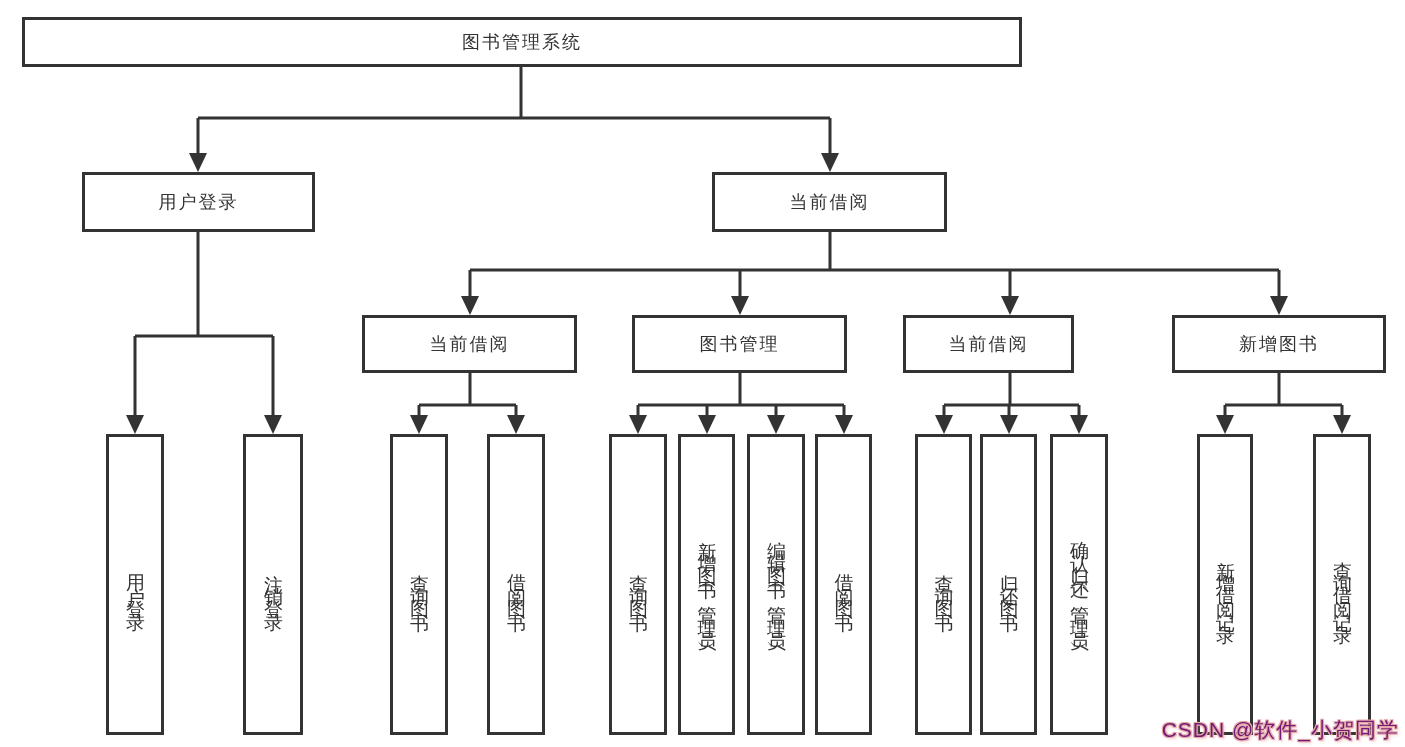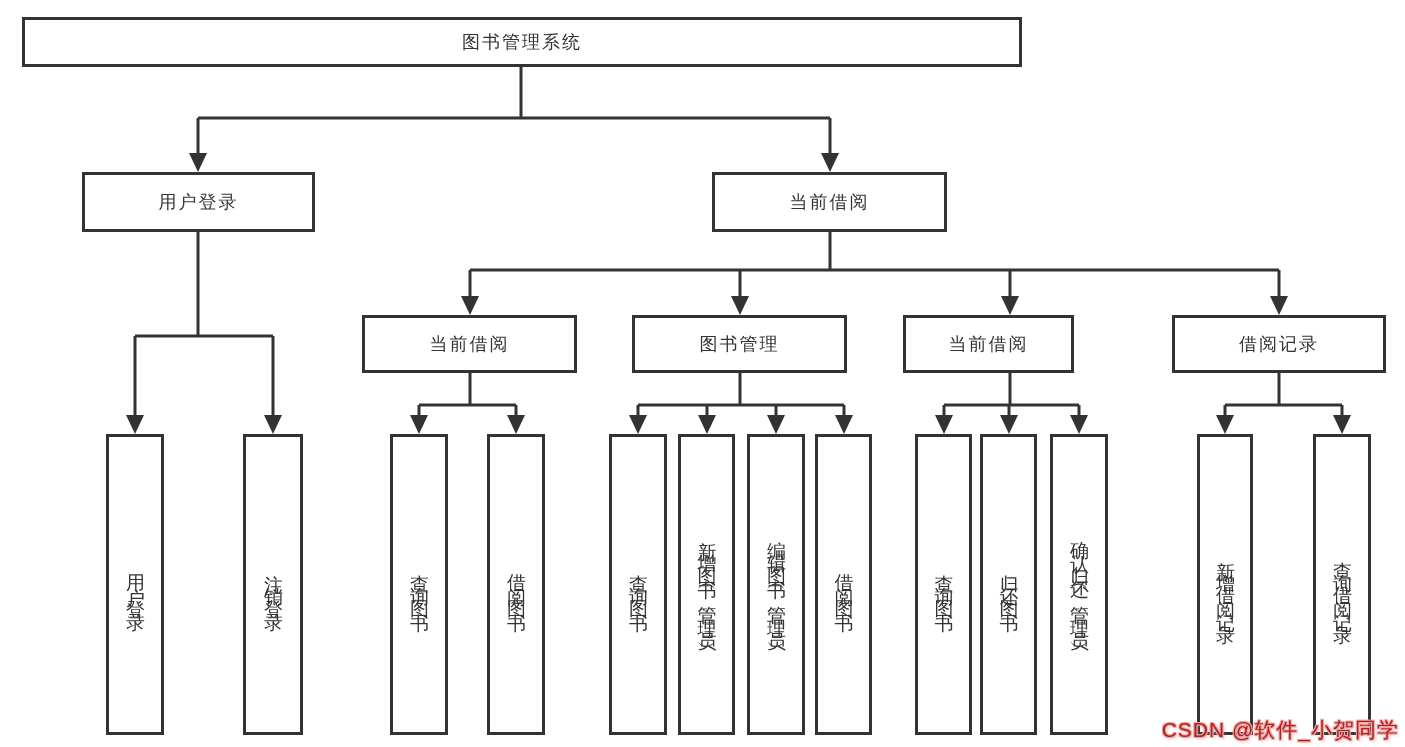--- a/index.html
+++ b/index.html
@@ -16,21 +16,21 @@
     text-align:center;
   }
   .hnode{font-size:18px;letter-spacing:2px;}
   .vnode span{
     writing-mode:vertical-rl;text-orientation:mixed;
     font-size:19px;letter-spacing:13px;line-height:1.2;
     white-space:nowrap;
   }
   .watermark{
     position:absolute;right:6px;bottom:3px;z-index:5;
-    font-size:21px;letter-spacing:1px;color:#b91c1c;
+    font-size:21px;letter-spacing:1px;color:#701a75;
     text-shadow:1px 1px 0 #e7a8a8,-1px -1px 0 #e7a8a8,1px -1px 0 #e7a8a8,-1px 1px 0 #e7a8a8,2px 2px 3px rgba(214,120,120,0.45);
   }
 </style>
 </head>
 <body>
 
 <div class="canvas">
 
   <svg class="connectors" width="1405" height="747" viewBox="0 0 1405 747">
     <g stroke="#333333" stroke-width="3" fill="none">
@@ -79,21 +79,21 @@
   <div class="node hnode" style="left:362px;top:315px;width:215px;height:58px">
     <span>当前借阅</span>
   </div>
   <div class="node hnode" style="left:632px;top:315px;width:215px;height:58px">
     <span>图书管理</span>
   </div>
   <div class="node hnode" style="left:903px;top:315px;width:171px;height:58px">
     <span>当前借阅</span>
   </div>
   <div class="node hnode" style="left:1172px;top:315px;width:214px;height:58px">
-    <span>借阅记录</span>
+    <span>新增图书</span>
   </div>
 
   <div class="node vnode" style="left:106px;top:434px;width:58px;height:301px">
     <span>用户登录</span>
   </div>
   <div class="node vnode" style="left:243px;top:434px;width:60px;height:301px">
     <span>注销登录</span>
   </div>
 
   <div class="node vnode" style="left:390px;top:434px;width:58px;height:301px">

